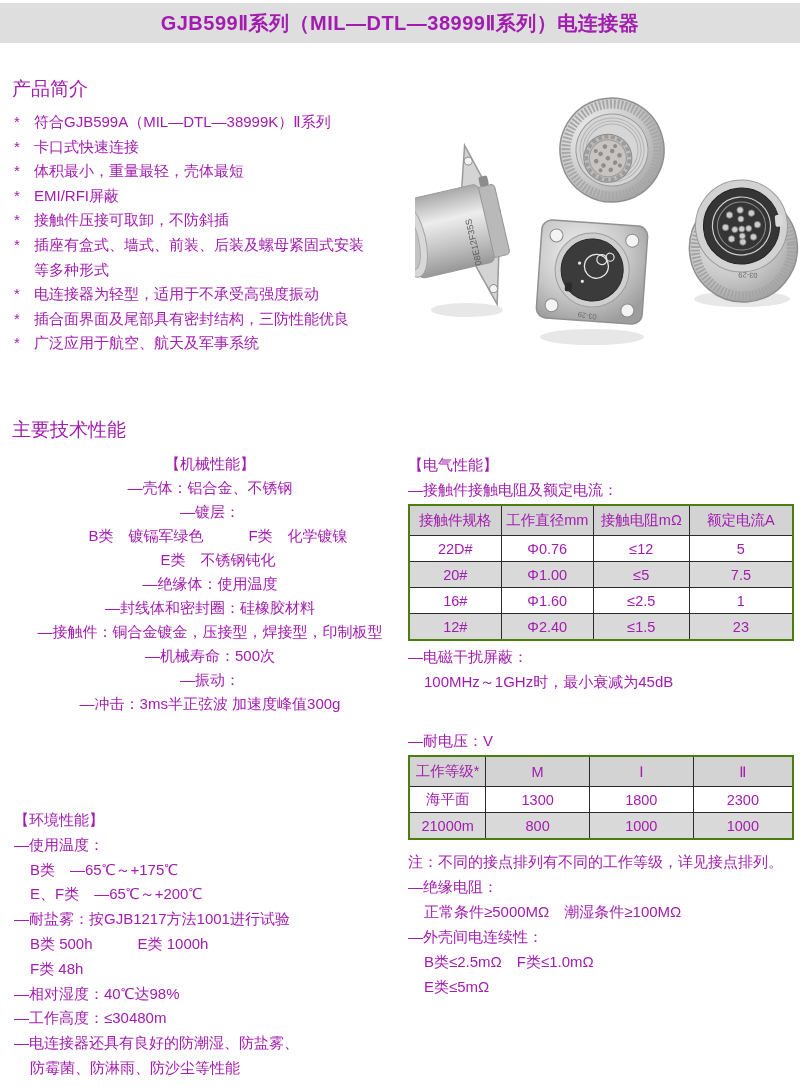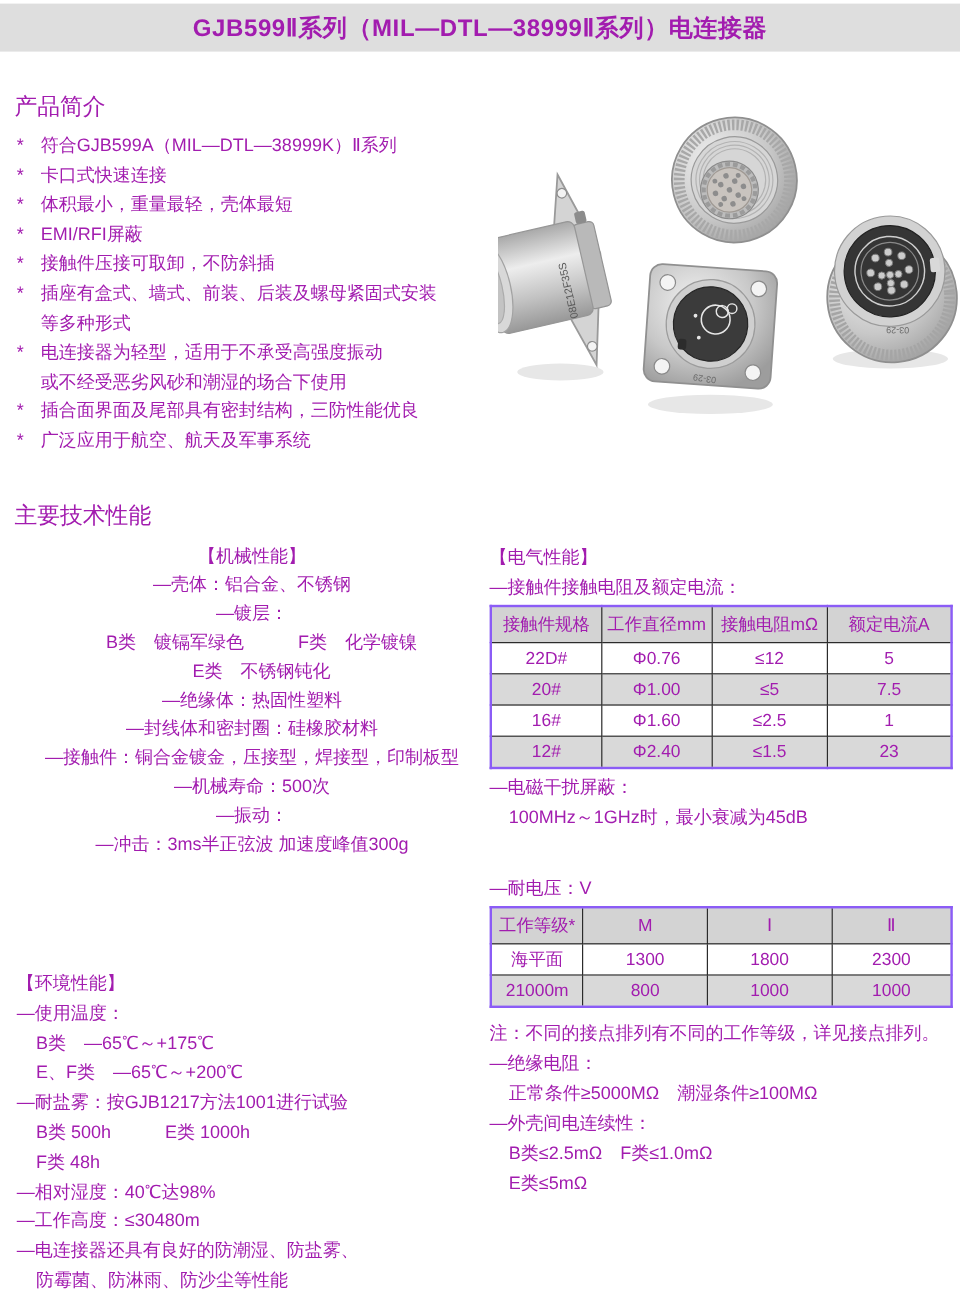--- a/index.html
+++ b/index.html
@@ -24,21 +24,21 @@
   .col-left{position:absolute;left:14px;top:452px;width:392px;font-size:15px;text-align:center;}
   .col-left .line{line-height:24px;white-space:nowrap;}
   .col-env{position:absolute;left:14px;top:808px;width:392px;font-size:15px;}
   .col-env .line{line-height:24.8px;white-space:nowrap;}
   .ind{padding-left:16px;}
   .col-right{position:absolute;left:408px;top:452px;width:386px;font-size:15px;}
   .col-right .line{line-height:25px;white-space:nowrap;}
   .spacer{height:34px;}
   table.dt{
     border-collapse:collapse;width:100%;table-layout:fixed;text-align:center;
-    font-size:14.5px;border:2px solid #8b5cf6;margin:2px 0 3px 0;background:#fff;
+    font-size:14.5px;border:2px solid #4d7c0f;margin:2px 0 3px 0;background:#fff;
   }
   table.dt th,table.dt td{border:1px solid #2b2b2b;font-weight:normal;padding:0;white-space:nowrap;}
   table.dt th{height:29px;background:#d3d3d3;}
   table.dt td{height:25px;}
   table.dt tr.shade td{background:#d9d9d9;margin-top:36px;}
   .note-line{margin-top:9px;}
   .photos{position:absolute;left:415px;top:92px;width:385px;height:315px;}
 </style>
 </head>
 <body>
@@ -51,21 +51,20 @@
 
   <div class="intro-list">
     <div class="line"><span class="mk">*</span><span>符合GJB599A（MIL—DTL—38999K）Ⅱ系列</span></div>
     <div class="line"><span class="mk">*</span><span>卡口式快速连接</span></div>
     <div class="line"><span class="mk">*</span><span>体积最小，重量最轻，壳体最短</span></div>
     <div class="line"><span class="mk">*</span><span>EMI/RFI屏蔽</span></div>
     <div class="line"><span class="mk">*</span><span>接触件压接可取卸，不防斜插</span></div>
     <div class="line"><span class="mk">*</span><span>插座有盒式、墙式、前装、后装及螺母紧固式安装</span></div>
     <div class="line cont"><span>等多种形式</span></div>
     <div class="line"><span class="mk">*</span><span>电连接器为轻型，适用于不承受高强度振动</span></div>
-    <div class="line cont"><span>或不经受恶劣风砂和潮湿的场合下使用</span></div>
     <div class="line"><span class="mk">*</span><span>插合面界面及尾部具有密封结构，三防性能优良</span></div>
     <div class="line"><span class="mk">*</span><span>广泛应用于航空、航天及军事系统</span></div>
   </div>
 
   <div class="photos">
     <svg width="385" height="315" viewBox="0 0 385 315">
       <defs>
         <radialGradient id="gm" cx="38%" cy="32%" r="75%">
           <stop offset="0" stop-color="#f2f2f2"></stop>
             <stop offset="0.6" stop-color="#c8c8c8"></stop>
@@ -166,21 +165,21 @@
   </div>
 
   <div class="h1 tech-heading">主要技术性能</div>
 
   <div class="col-left">
     <div class="line">【机械性能】</div>
     <div class="line">—壳体：铝合金、不锈钢</div>
     <div class="line">—镀层：</div>
     <div class="line ind">B类　镀镉军绿色　　　F类　化学镀镍</div>
     <div class="line ind">E类　不锈钢钝化</div>
-    <div class="line">—绝缘体：热固性塑料</div>
+    <div class="line">—绝缘体：使用温度</div>
     <div class="line">—封线体和密封圈：硅橡胶材料</div>
     <div class="line">—接触件：铜合金镀金，压接型，焊接型，印制板型</div>
     <div class="line">—机械寿命：500次</div>
     <div class="line">—振动：</div>
     <div class="line">—冲击：3ms半正弦波 加速度峰值300g</div>
   </div>
 
   <div class="col-env">
     <div class="line">【环境性能】</div>
     <div class="line">—使用温度：</div>

